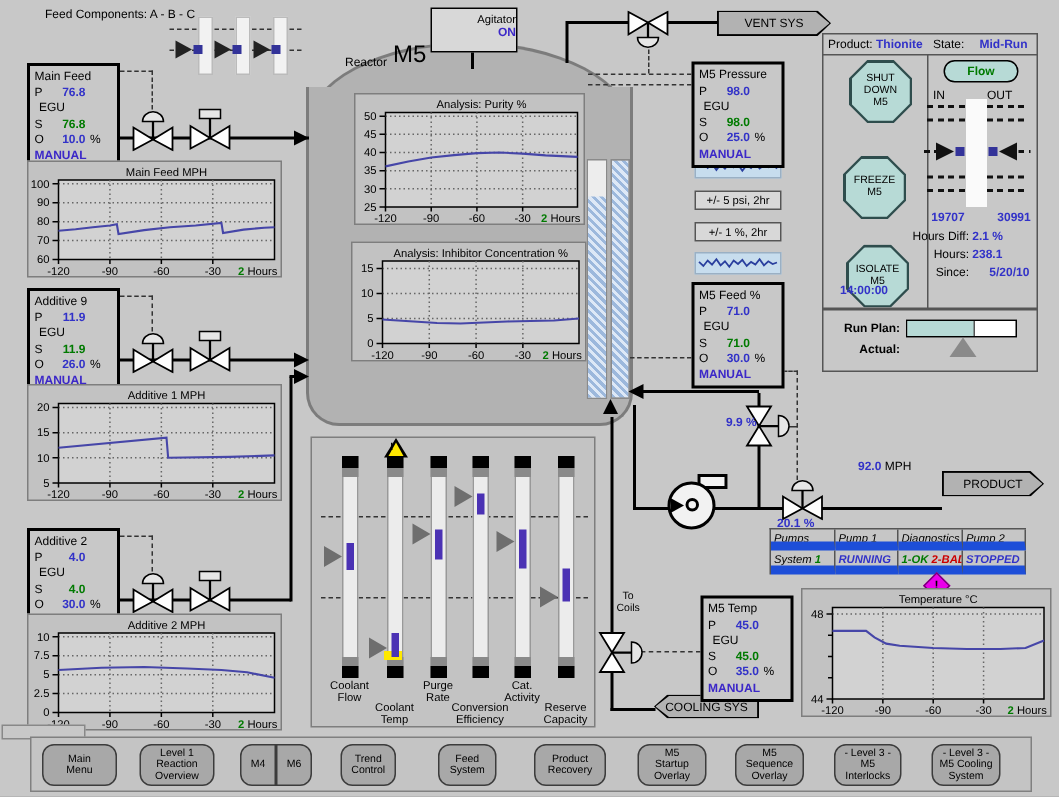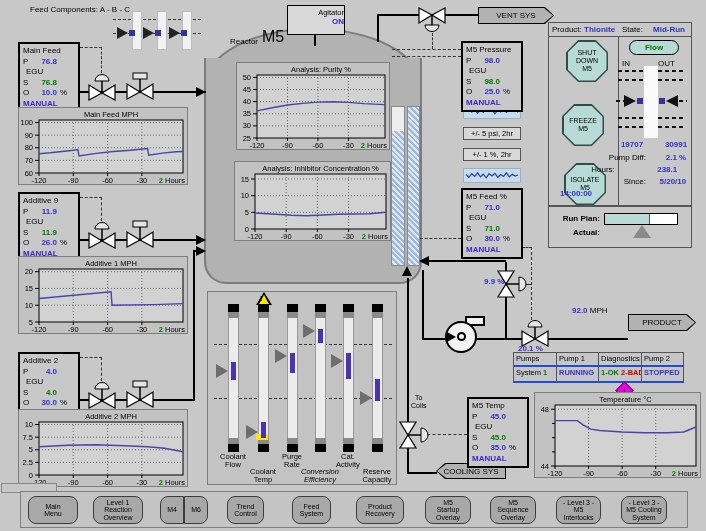--- a/index.html
+++ b/index.html
@@ -38,21 +38,21 @@
   .navbtn{position:absolute; top:496px; height:28px; background:#a8a8a8; border:1.5px solid #3c3c3c;
       border-radius:8px; display:flex; align-items:center; justify-content:center;
       font-size:7px; line-height:7.5px; text-align:center; white-space:pre-line;}
   .pipe{position:absolute; background:#000;}
   .dash{position:absolute;}
   .dash-h{border-top:1px dashed #333;}
   .dash-v{border-left:1px dashed #333;}
   .gdash{position:absolute; height:2px; background:repeating-linear-gradient(90deg,#111 0 4px,transparent 4px 7px);}
   .hatch{background:repeating-linear-gradient(45deg,#9cb8dc 0 2px,#dde8f6 2px 4px);}
   .tbl{position:absolute; display:grid; border-top:1px solid #555; border-left:1px solid #555; background:#c6c6c6;}
-  .tbl>div{border-right:1px solid #555; border-bottom:2px solid #1d4ed8; padding:1px 2px; font-size:7.5px; overflow:hidden; white-space:nowrap;}
+  .tbl>div{border-right:1px solid #555; border-bottom:6px solid #1d4ed8; padding:1px 2px; font-size:7.5px; overflow:hidden; white-space:nowrap;font-style:italic;}
   .bold{font-weight:bold;}
   .blue{color:var(--blue);}
   .green{color:var(--green);}
   .red{color:var(--red);}
 </style>
 </head>
 <body>
 
 <div id="stage">
 
@@ -261,26 +261,26 @@
   <div class="abs" style="left:659px;top:98px;width:6px;height:6px;background:#333399;"></div>
   <div class="abs" style="left:666px;top:95px;width:0;height:0;border-right:12px solid #111;border-top:6px solid transparent;border-bottom:6px solid transparent;"></div>
   <div class="gdash" style="left:679px;top:100px;width:8px;"></div>
   <div class="gdash" style="left:618px;top:117px;width:26px;"></div>
   <div class="gdash" style="left:658px;top:117px;width:26px;"></div>
   <div class="gdash" style="left:618px;top:126px;width:26px;"></div>
   <div class="gdash" style="left:658px;top:126px;width:26px;"></div>
   <div class="abs bold blue" style="left:612px;top:140px;width:40px;text-align:center;">19707</div>
   <div class="abs bold blue" style="left:656px;top:140px;width:40px;text-align:center;">30991</div>
   <div class="abs" style="left:560px;top:153px;width:128px;">
-    <span style="display:inline-block;width:86px;text-align:right;">Pump Diff:</span>
-    <span class="bold blue" style="display:inline-block;width:38px;text-align:right;">2.1 %</span>
+    <span style="display:inline-block;width:86px;text-align:right;">Hours Diff:</span>
+    <span class="bold blue" style="display:inline-block;width:38px;text-align:left;">2.1 %</span>
   </div>
   <div class="abs" style="left:560px;top:165px;width:128px;">
-    <span style="display:inline-block;width:86px;text-align:center;">Hours:</span>
-    <span class="bold blue" style="display:inline-block;width:38px;text-align:center;">238.1</span>
+    <span style="display:inline-block;width:86px;text-align:right;">Hours:</span>
+    <span class="bold blue" style="display:inline-block;width:38px;text-align:left;">238.1</span>
   </div>
   <div class="abs" style="left:560px;top:177px;width:128px;">
     <span style="display:inline-block;width:86px;text-align:right;">Since:</span>
     <span class="bold blue" style="display:inline-block;width:38px;text-align:right;">5/20/10</span>
   </div>
   <div class="abs bold blue" style="left:560px;top:189px;width:128px;text-align:left;">14:00:00</div>
 
   <div class="abs" style="left:548px;top:206px;width:144px;height:42px;border:1px solid #555;"></div>
   <div class="abs bold" style="left:556px;top:214px;width:44px;text-align:right;">Run Plan:</div>
   <div class="abs" style="left:604px;top:213px;width:74px;height:12px;border:1px solid #000;background:#fff;">
@@ -341,21 +341,21 @@
       <div class="abs pre" style="left: 62px; top: 161px; width: 44px; font-size: 7.5px; line-height: 8px;">Purge
 Rate</div>
       <div class="abs" style="left: 107px; top: 12px; width: 11px; height: 148px; background: rgb(236, 236, 236); border: 1px solid rgb(153, 153, 153);">
         <div class="abs" style="left: -1px; top: -1px; width: 11px; height: 8px; background: rgb(0, 0, 0);"></div>
         <div class="abs" style="left: -1px; top: 7px; width: 11px; height: 6px; background: rgb(138, 138, 138);"></div>
         <div class="abs" style="left: -1px; bottom: 7px; width: 11px; height: 6px; background: rgb(138, 138, 138);"></div>
         <div class="abs" style="left: -1px; bottom: -1px; width: 11px; height: 8px; background: rgb(0, 0, 0);"></div>
       </div>
       <div class="abs" style="left: 110px; top: 36.8px; width: 5px; height: 14.4px; background: rgb(75, 50, 180);"></div>
       <div class="abs" style="left: 95px; top: 32.2px; width: 0px; height: 0px; border-left: 12px solid rgb(110, 110, 110); border-top: 7px solid transparent; border-bottom: 7px solid transparent;"></div>
-      <div class="abs pre" style="left: 90px; top: 176px; width: 44px; font-size: 7.5px; line-height: 8px; font-style: italic;">Conversion
+      <div class="abs pre" style="left: 90px; top: 176px; width: 44px; font-size: 7.5px; line-height: 8px;">Conversion
 Efficiency</div>
       <div class="abs" style="left: 135px; top: 12px; width: 11px; height: 148px; background: rgb(236, 236, 236); border: 1px solid rgb(153, 153, 153);">
         <div class="abs" style="left: -1px; top: -1px; width: 11px; height: 8px; background: rgb(0, 0, 0);"></div>
         <div class="abs" style="left: -1px; top: 7px; width: 11px; height: 6px; background: rgb(138, 138, 138);"></div>
         <div class="abs" style="left: -1px; bottom: 7px; width: 11px; height: 6px; background: rgb(138, 138, 138);"></div>
         <div class="abs" style="left: -1px; bottom: -1px; width: 11px; height: 8px; background: rgb(0, 0, 0);"></div>
       </div>
       <div class="abs" style="left: 138px; top: 60.8px; width: 5px; height: 26.4px; background: rgb(75, 50, 180);"></div>
       <div class="abs" style="left: 123px; top: 62.2px; width: 0px; height: 0px; border-left: 12px solid rgb(110, 110, 110); border-top: 7px solid transparent; border-bottom: 7px solid transparent;"></div>
       <div class="abs pre" style="left: 118px; top: 161px; width: 44px; font-size: 7.5px; line-height: 8px;">Cat.

